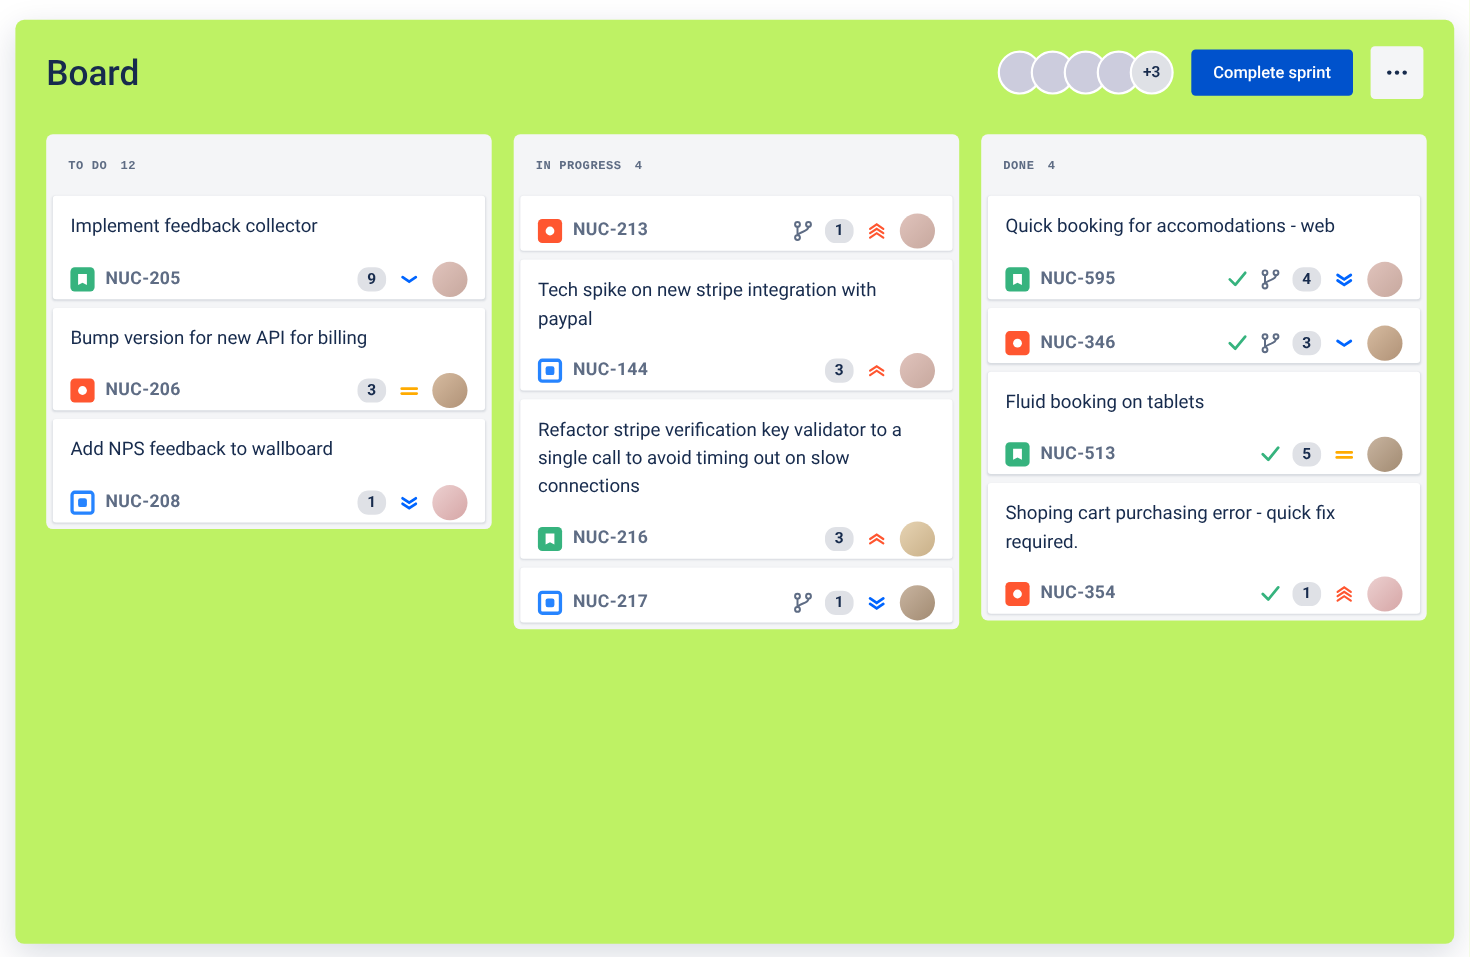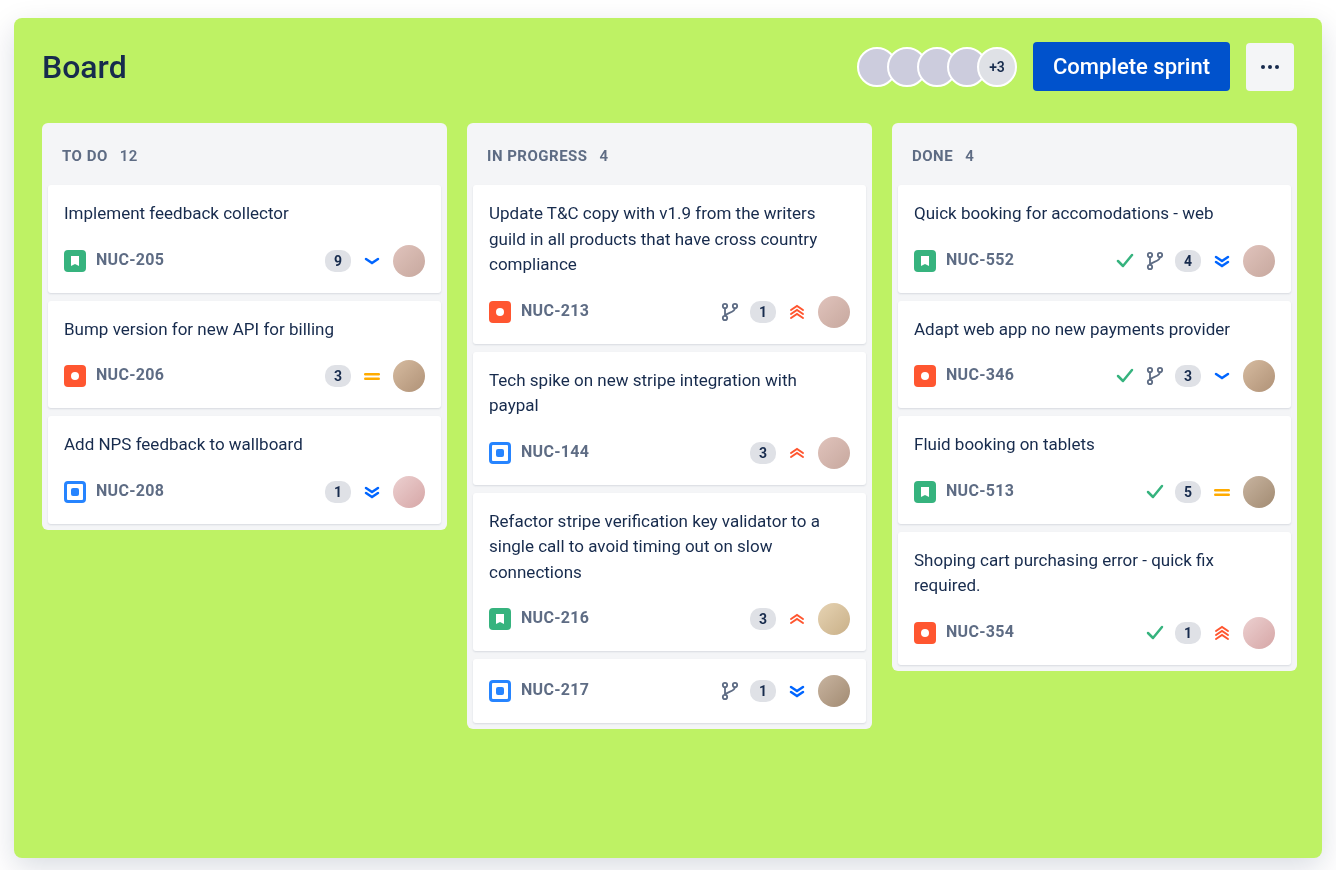--- a/index.html
+++ b/index.html
@@ -62,21 +62,21 @@
     background:#ccd;
     display:flex; align-items:center; justify-content:center;
     font-size:14px; font-weight:600; color:var(--text-dark);
   }
   .avatars .avatar:first-child { margin-left:0; }
   .avatars .more { background:#DFE1E6; }
   .btn-primary {
     background: var(--blue);
     color:#fff;
     border:none;
-    font-size:22px;
+    font-size:15px;
     font-weight:500;
     padding: 12px 20px;
     border-radius:4px;
     cursor:pointer;
     font-family:inherit;
   }
   .btn-icon {
     background:#F4F5F7;
     border:none;
     border-radius:4px;
@@ -95,31 +95,32 @@
   .column {
     background: var(--column-bg);
     border-radius: var(--border-radius);
     width: 405px;
     padding: 8px 6px 6px;
     flex-shrink:0;
   }
   .col-header {
     padding: 16px 14px 20px;
     display:flex; align-items:center; gap:12px;
-    font-size:15px;
+    font-size:11px;
     font-weight:700;
     letter-spacing:0.5px;
     color: var(--text-muted);
+    font-family: Liberation Mono, monospace;
   }
   .col-header .count { font-weight:600; }
   .cards { display:flex; flex-direction:column; gap:8px; }
   .card {
     background: var(--card-bg);
     border-radius:3px;
-    padding:16px 16px 16px;
+    padding:16px 16px 2px;
     box-shadow: 0 1px 2px rgba(9,30,66,0.12);
     cursor:pointer;
   }
   .card .summary {
     font-size:17px;
     line-height:1.5;
     color: var(--text-dark);
     margin-bottom:18px;
   }
   .card .meta {
@@ -278,21 +279,20 @@
           </div>
         </div>
       </div>
       <div class="column">
         <div class="col-header">
           <span>IN PROGRESS</span>
           <span class="count">4</span>
         </div>
         <div class="cards">
           <div class="card">
-            <div class="summary">Update T&amp;C copy with v1.9 from the writers guild in all products that have cross country compliance</div>
             <div class="meta">
               <div class="left">
                 <span class="type-icon type-bug">
   <svg width="12" height="12" viewBox="0 0 12 12" fill="none">
     <circle cx="6" cy="6" r="4" fill="#fff"></circle>
   </svg>
 </span>
                 <span class="issue-key">NUC-213</span>
               </div>
               <div class="right">
@@ -398,21 +398,21 @@
         <div class="cards">
           <div class="card">
             <div class="summary">Quick booking for accomodations - web</div>
             <div class="meta">
               <div class="left">
                 <span class="type-icon type-story">
   <svg width="12" height="12" viewBox="0 0 12 12" fill="none">
     <path d="M2 1h8v10l-4-2-4 2V1z" fill="#fff"></path>
   </svg>
 </span>
-                <span class="issue-key">NUC-552</span>
+                <span class="issue-key">NUC-595</span>
               </div>
               <div class="right">
                 <span>
   <svg width="20" height="20" viewBox="0 0 20 20" fill="none">
     <path d="M3 10l5 5 9-11" stroke="#36B37E" stroke-width="2.5" fill="none" stroke-linecap="round" stroke-linejoin="round"></path>
   </svg>
 </span>
                 <span>
   <svg width="20" height="20" viewBox="0 0 20 20" fill="none">
     <circle cx="5" cy="4" r="2.2" stroke="#5E6C84" stroke-width="1.8"></circle>
@@ -426,21 +426,20 @@
   <svg width="20" height="20" viewBox="0 0 20 20">
     <path d="M4 6l6 4 6-4" stroke="#0065FF" stroke-width="2.5" fill="none" stroke-linecap="round"></path>
     <path d="M4 11l6 4 6-4" stroke="#0065FF" stroke-width="2.5" fill="none" stroke-linecap="round"></path>
   </svg>
 </span>
                 <span class="assignee av-a"></span>
               </div>
             </div>
           </div>
           <div class="card">
-            <div class="summary">Adapt web app no new payments provider</div>
             <div class="meta">
               <div class="left">
                 <span class="type-icon type-bug">
   <svg width="12" height="12" viewBox="0 0 12 12" fill="none">
     <circle cx="6" cy="6" r="4" fill="#fff"></circle>
   </svg>
 </span>
                 <span class="issue-key">NUC-346</span>
               </div>
               <div class="right">

